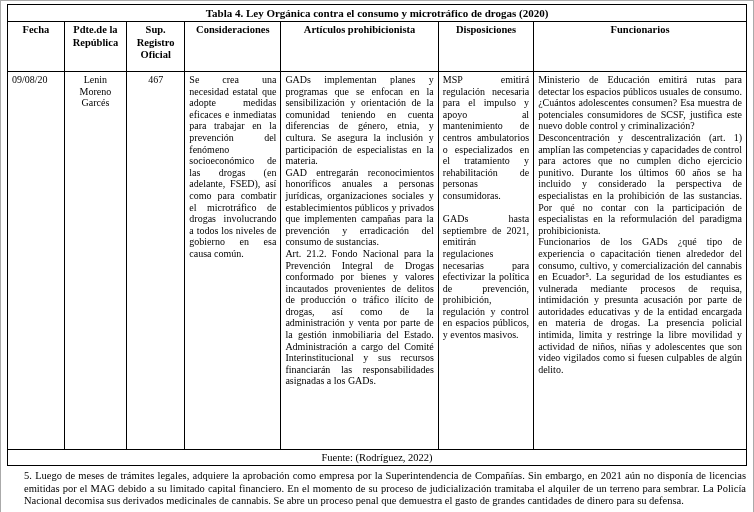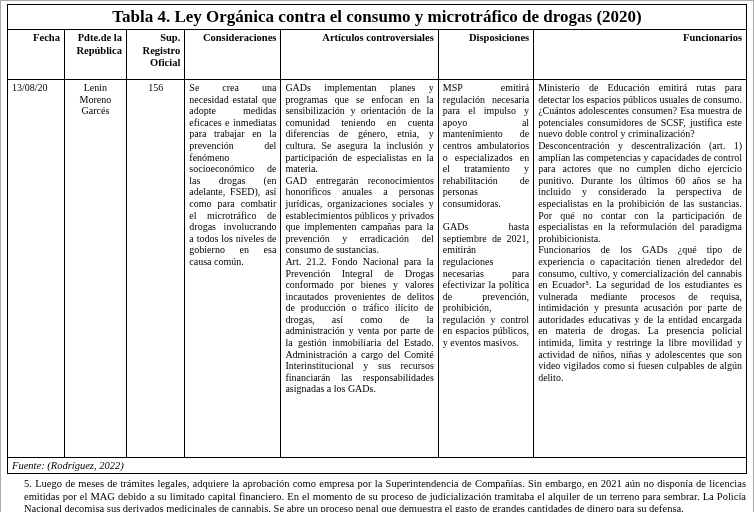--- a/index.html
+++ b/index.html
@@ -22,48 +22,47 @@
   }
   table.main td, table.main th {
     border: 1px solid #000;
     padding: 2px 4px;
     vertical-align: top;
     word-wrap: break-word;
   }
   .title-row td {
     text-align: center;
     font-weight: bold;
-    font-size: 17px;
+    font-size: 11px;
     padding: 4px 2px;
     vertical-align: middle;
   }
   .header-row th {
-    text-align: right;
+    text-align: center;
     font-weight: bold;
     font-size: 10.5px;
     line-height: 1.2;
     vertical-align: middle;
     height: 50px;
     padding: 2px 3px;
   }
   .data-row td {
     font-size: 10px;
     line-height: 1.16;
     text-align: justify;
     height: 378px;
   }
   .pre { white-space: pre-line; margin-left: 48px; }
   .cell-fecha { text-align: left !important; }
   .cell-pdte, .cell-reg { text-align: center !important; }
   .fuente-row td {
-    text-align: left;
+    text-align: center;
     font-size: 10.5px;
     padding: 3px 2px;
     vertical-align: middle;
-    font-style: italic;
   }
   .footnote {
     font-size: 10.5px;
     line-height: 1.2;
     text-align: justify;
     padding: 4px 1px 2px 1px;
     margin-left: 16px;
   }
 </style>
 </head>
@@ -85,29 +84,29 @@
     <tbody>
         <tr class="title-row">
       <td colspan="7">Tabla 4. Ley Orgánica contra el consumo y microtráfico de drogas (2020)</td>
     </tr>
 
     <tr class="header-row">
       <th>Fecha</th>
       <th>Pdte.de la República</th>
       <th>Sup. Registro Oficial</th>
       <th>Consideraciones</th>
-      <th>Artículos controversiales</th>
+      <th>Artículos prohibicionista</th>
       <th>Disposiciones</th>
       <th>Funcionarios</th>
     </tr>
 
     <tr class="data-row">
-      <td class="cell-fecha">13/08/20</td>
+      <td class="cell-fecha">09/08/20</td>
       <td class="cell-pdte">Lenin Moreno Garcés</td>
-      <td class="cell-reg">156</td>
+      <td class="cell-reg">467</td>
       <td class="pre">Se crea una necesidad estatal que adopte medidas eficaces e inmediatas para trabajar en la prevención del fenómeno socioeconómico de las drogas (en adelante, FSED), así como para combatir el microtráfico de drogas involucrando a todos los niveles de gobierno en esa causa común.</td>
       <td class="pre">GADs implementan planes y programas que se enfocan en la sensibilización y orientación de la comunidad teniendo en cuenta diferencias de género, etnia, y cultura. Se asegura la inclusión y participación de especialistas en la materia.
 GAD entregarán reconocimientos honoríficos anuales a personas jurídicas, organizaciones sociales y establecimientos públicos y privados que implementen campañas para la prevención y erradicación del consumo de sustancias.
 Art. 21.2. Fondo Nacional para la Prevención Integral de Drogas conformado por bienes y valores incautados provenientes de delitos de producción o tráfico ilícito de drogas, así como de la administración y venta por parte de la gestión inmobiliaria del Estado. Administración a cargo del Comité Interinstitucional y sus recursos financiarán las responsabilidades asignadas a los GADs.</td>
       <td class="pre">MSP emitirá regulación necesaria para el impulso y apoyo al mantenimiento de centros ambulatorios o especializados en el tratamiento y rehabilitación de personas consumidoras.
 
 GADs hasta septiembre de 2021, emitirán regulaciones necesarias para efectivizar la política de prevención, prohibición, regulación y control en espacios públicos, y eventos masivos.</td>
       <td class="pre">Ministerio de Educación emitirá rutas para detectar los espacios públicos usuales de consumo. ¿Cuántos adolescentes consumen? Esa muestra de potenciales consumidores de SCSF, justifica este nuevo doble control y criminalización?
 Desconcentración y descentralización (art. 1) amplían las competencias y capacidades de control para actores que no cumplen dicho ejercicio punitivo. Durante los últimos 60 años se ha incluido y considerado la perspectiva de especialistas en la prohibición de las sustancias. Por qué no contar con la participación de especialistas en la reformulación del paradigma prohibicionista.
 Funcionarios de los GADs ¿qué tipo de experiencia o capacitación tienen alrededor del consumo, cultivo, y comercialización del cannabis en Ecuador⁵. La seguridad de los estudiantes es vulnerada mediante procesos de requisa, intimidación y presunta acusación por parte de autoridades educativas y de la entidad encargada en materia de drogas. La presencia policial intimida, limita y restringe la libre movilidad y actividad de niños, niñas y adolescentes que son video vigilados como si fuesen culpables de algún delito.</td>

